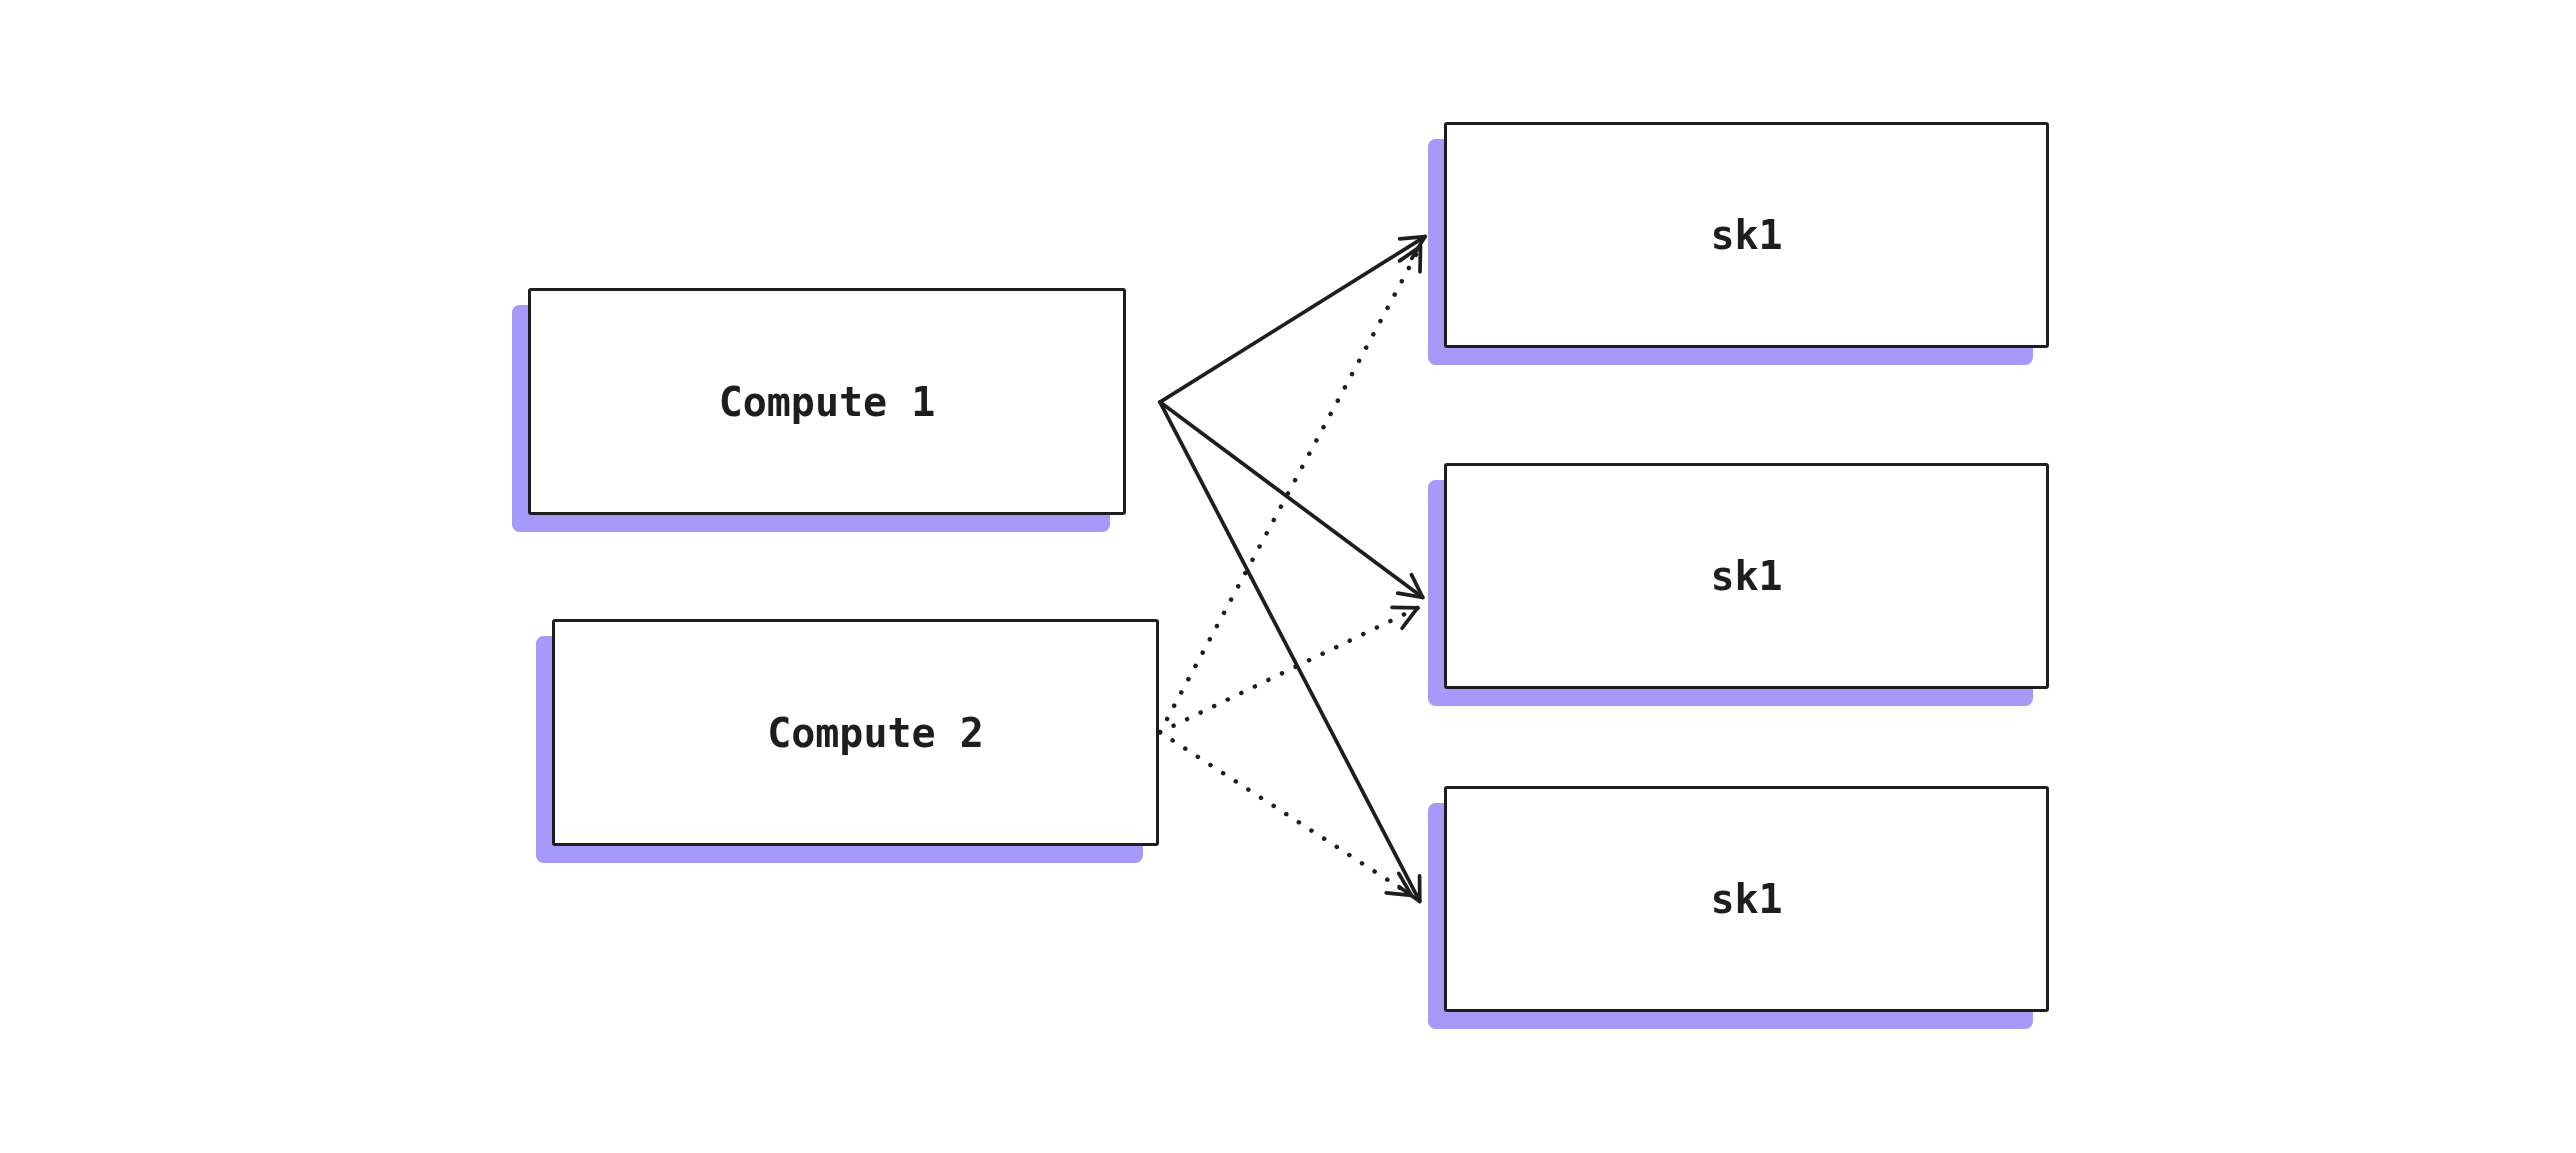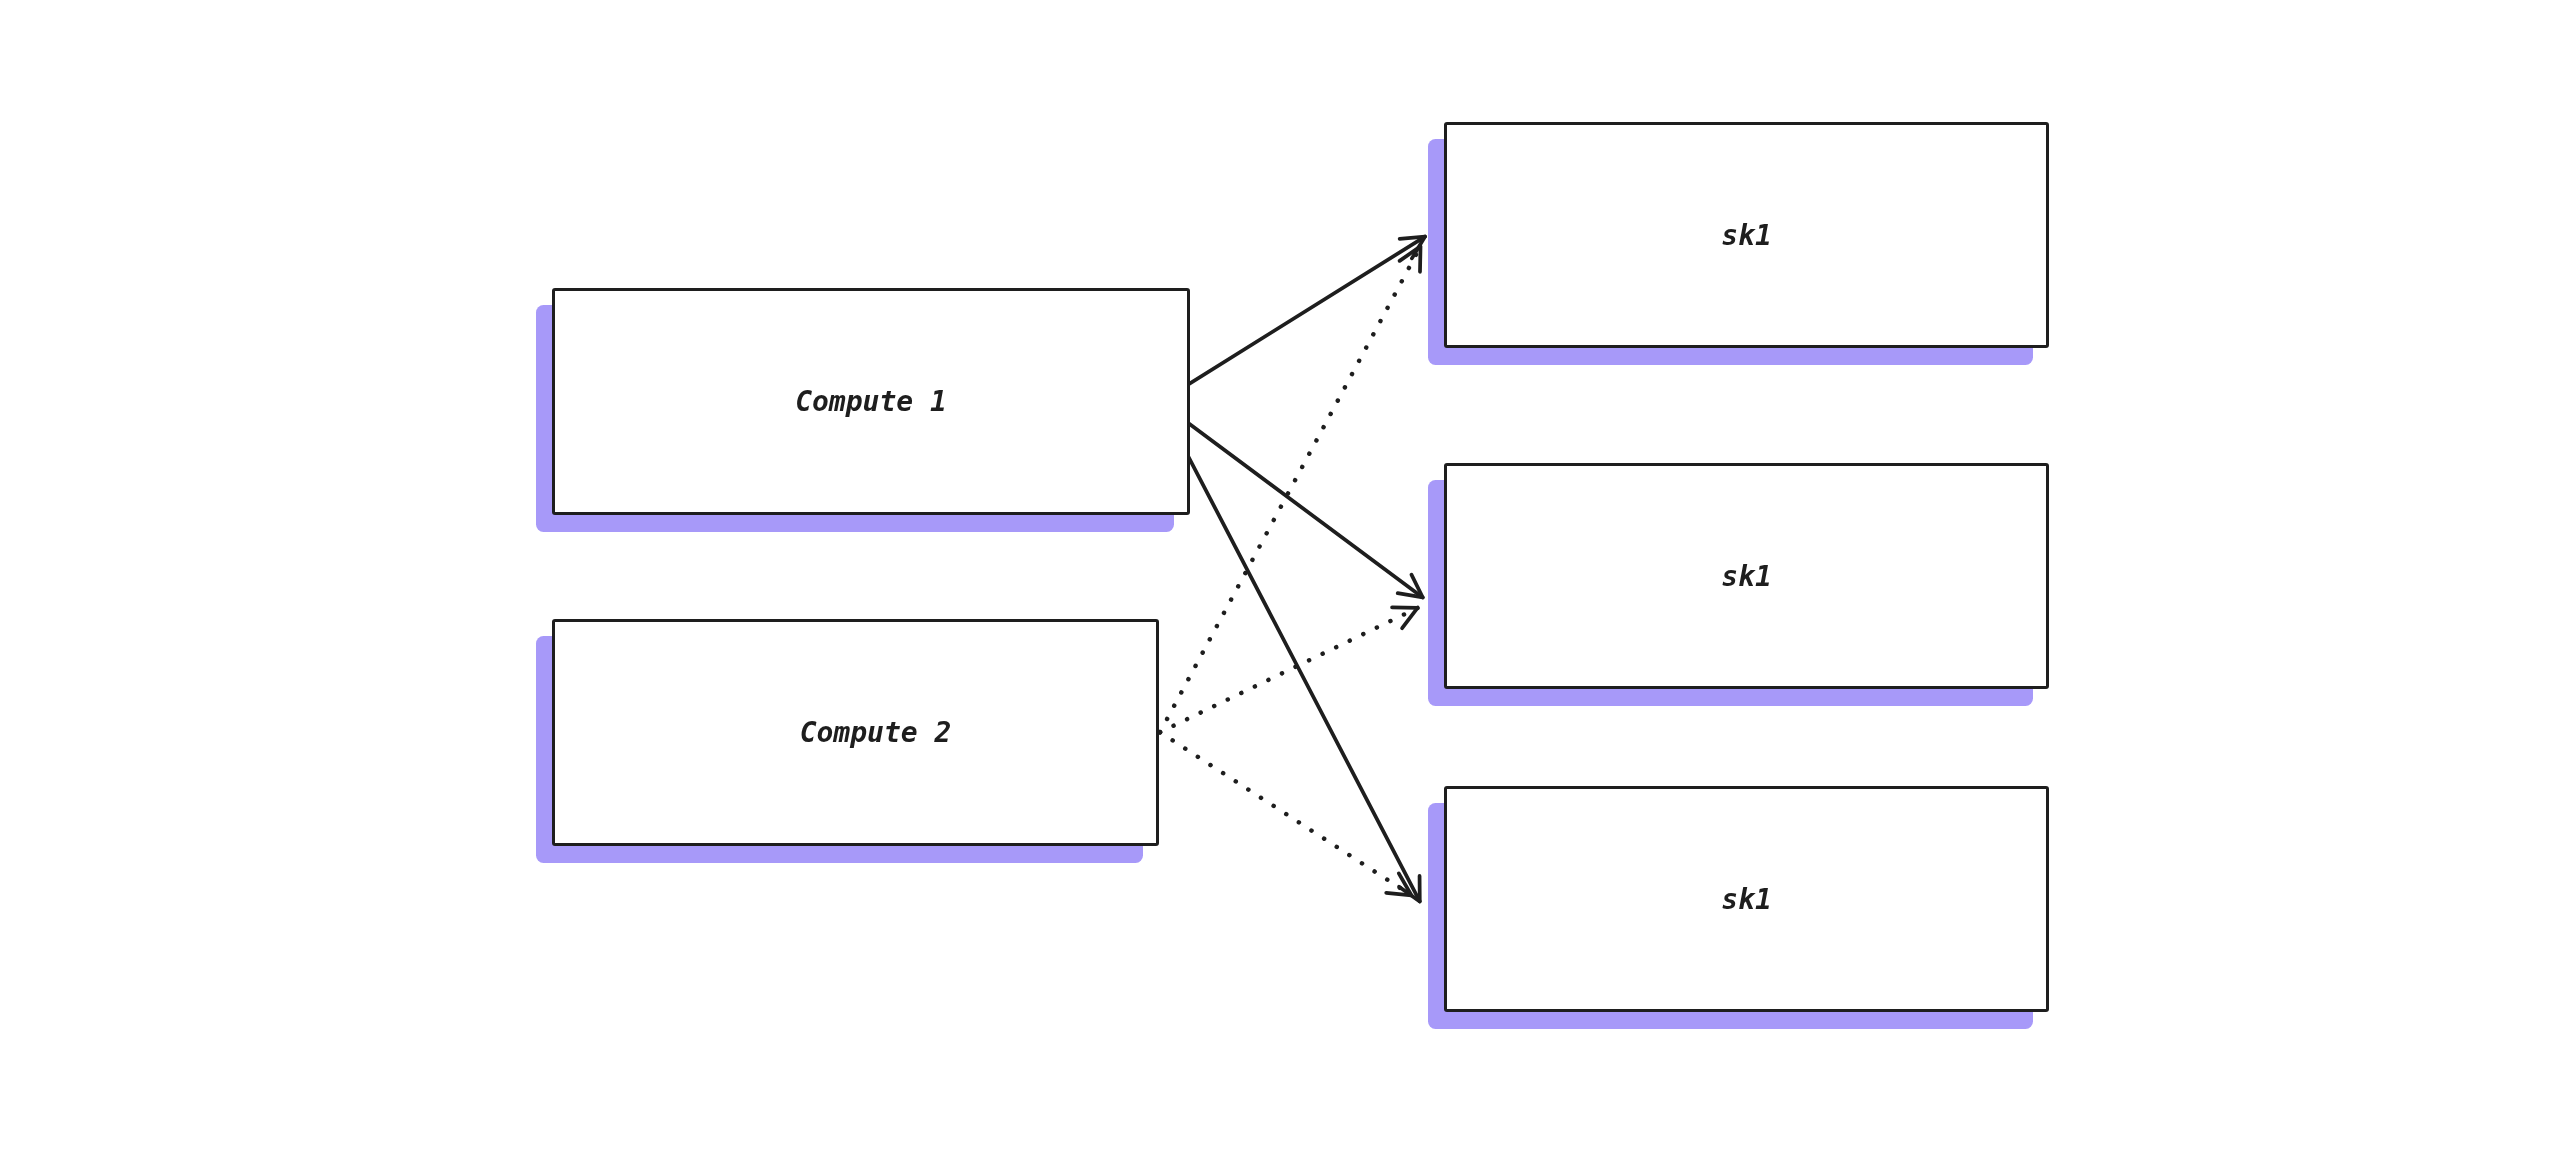--- a/index.html
+++ b/index.html
@@ -42,25 +42,24 @@
     height: 100%;
     box-sizing: border-box;
     background: #ffffff;
     border: 3.7px solid;
     border-radius: 3px;
     display: flex;
     align-items: center;
     justify-content: center;
   }
   .node-label {
-    font-size: 28px;
+    font-size: 40px;
     font-weight: bold;
     letter-spacing: 0px;
     white-space: pre;
-    font-style: italic;
   }
 </style>
 </head>
 <body>
 
 <div class="canvas">
 
   <svg class="arrows-layer" width="2576" height="1153" viewBox="0 0 3440 1540" xmlns="http://www.w3.org/2000/svg">
       <line x1="1549" y1="537" x2="1903" y2="316" stroke="#1e1e1e" fill="none" stroke-linecap="round" stroke-width="5"></line>
       <polyline points="1885.4766401191077,345.13643523982876 1903,316 1869.1281562268714,318.94927099615603" stroke="#1e1e1e" stroke-width="5" fill="none" stroke-linecap="round" stroke-linejoin="round"></polyline>
@@ -69,21 +68,21 @@
       <line x1="1549" y1="537" x2="1896" y2="1204" stroke="#1e1e1e" fill="none" stroke-linecap="round" stroke-width="5"></line>
       <polyline points="1868.3251563283534,1184.2489740076642 1896,1204 1895.7120507144473,1170.0012193570276" stroke="#1e1e1e" stroke-width="5" fill="none" stroke-linecap="round" stroke-linejoin="round"></polyline>
       <line x1="1549" y1="978" x2="1897" y2="329" stroke="#1e1e1e" fill="none" stroke-linecap="round" stroke-width="6" stroke-dasharray="0.1 20"></line>
       <polyline points="1896.2875812963869,362.9925353510258 1897,329 1869.0807120116879,348.40395212903" stroke="#1e1e1e" stroke-width="5" fill="none" stroke-linecap="round" stroke-linejoin="round"></polyline>
       <line x1="1549" y1="978" x2="1893" y2="812" stroke="#1e1e1e" fill="none" stroke-linecap="round" stroke-width="6" stroke-dasharray="0.1 20"></line>
       <polyline points="1872.4247335997613,839.0676635962399 1893,812 1859.0079620005688,811.2642332942986" stroke="#1e1e1e" stroke-width="5" fill="none" stroke-linecap="round" stroke-linejoin="round"></polyline>
       <line x1="1549" y1="978" x2="1885" y2="1196" stroke="#1e1e1e" fill="none" stroke-linecap="round" stroke-width="6" stroke-dasharray="0.1 20"></line>
       <polyline points="1851.1847631195626,1192.460260642376 1885,1196 1867.9876117548781,1166.562292103541" stroke="#1e1e1e" stroke-width="5" fill="none" stroke-linecap="round" stroke-linejoin="round"></polyline>
     </svg>
 
-  <div class="node-wrap" style="left: 552px; top: 288px; width: 598px; height: 227px; padding-left: 40px;">
+  <div class="node-wrap" style="left: 528px; top: 288px; width: 598px; height: 227px;">
     <div class="node-shadow" style="background: rgb(167, 153, 249);"></div>
     <div class="node-box" style="border-color: rgb(30, 30, 30); background: rgb(255, 255, 255);">
       <span class="node-label" style="color: rgb(30, 30, 30);">Compute 1</span>
     </div>
   </div>
 
   <div class="node-wrap" style="left: 552px; top: 619px; width: 607px; height: 227px;">
     <div class="node-shadow" style="background: rgb(167, 153, 249);"></div>
     <div class="node-box" style="border-color: rgb(30, 30, 30); background: rgb(255, 255, 255);">
       <span class="node-label" style="color: rgb(30, 30, 30); margin-left: 40px;">Compute 2</span>

